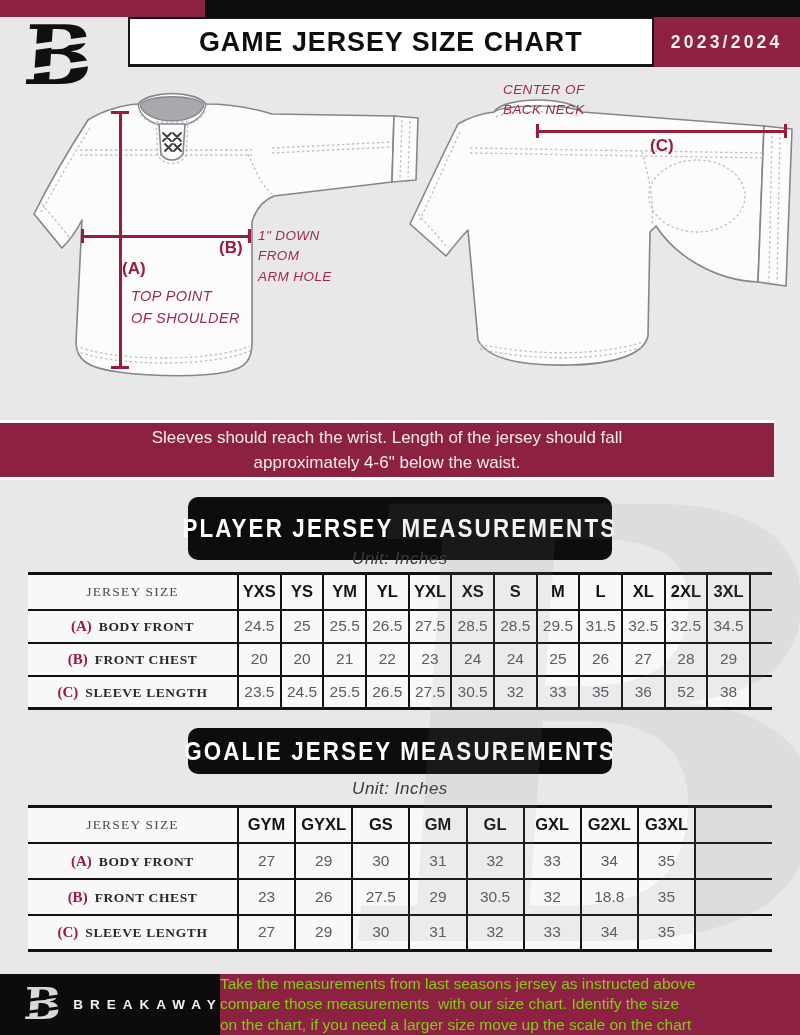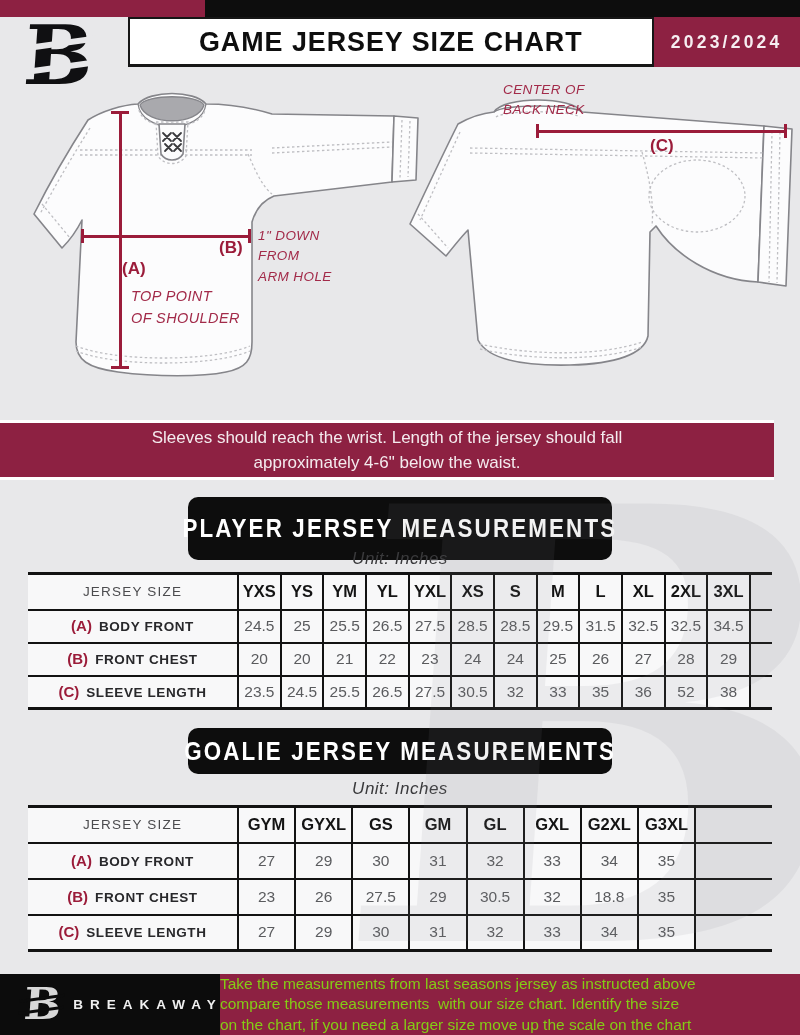--- a/index.html
+++ b/index.html
@@ -43,21 +43,21 @@
   .h-box{position:absolute;left:50%;transform:translateX(-50%);width:424px;background:#0d0d0d;border-radius:10px;display:flex;align-items:center;justify-content:center;}
   .h-box span{color:#fff;font-size:26px;font-weight:700;letter-spacing:2.5px;display:inline-block;transform:scaleX(.86);white-space:nowrap;}
   .h1{top:497px;height:63px;}
   .h2{top:728px;height:46px;}
   .unit{position:absolute;left:0;width:800px;text-align:center;font-style:italic;font-size:17px;color:#3a3a3c;letter-spacing:.5px;}
   .u1{top:549px;} .u2{top:779px;}
 
   
   .sizetable{position:absolute;left:28px;border-collapse:collapse;table-layout:fixed;}
   .sizetable th,.sizetable td{padding:0;text-align:center;vertical-align:middle;background:#f8f8f9;border-left:2px solid #121212;overflow:hidden;}
-  .sizetable th:first-child,.sizetable td:first-child{border-left:none;}
+  .sizetable th:first-child,.sizetable td:first-child{border-left:none;font-family:Liberation Serif, serif;}
   .sizetable thead tr{border-top:3px solid #121212;border-bottom:2.5px solid #121212;}
   .sizetable tbody tr{border-bottom:2.5px solid #121212;}
   .sizetable tbody tr:last-child{border-bottom:3px solid #121212;}
   .sizetable .corner{font-size:13.5px;font-weight:500;color:#4b4b4e;letter-spacing:1.2px;}
   .sizetable .size{font-size:16.5px;font-weight:700;color:#141414;}
   .sizetable .val{font-size:15.5px;font-weight:400;color:#5a5b5e;}
   .sizetable .trail{background:transparent;}
   .rk{font-size:15px;font-weight:700;color:#9b1c3a;margin-right:7px;}
   .rl{font-size:13.5px;font-weight:600;color:#28282b;letter-spacing:.6px;}
   .t-player{top:572px;} .t-player thead tr{height:36px;} .t-player tbody tr{height:33px;}

